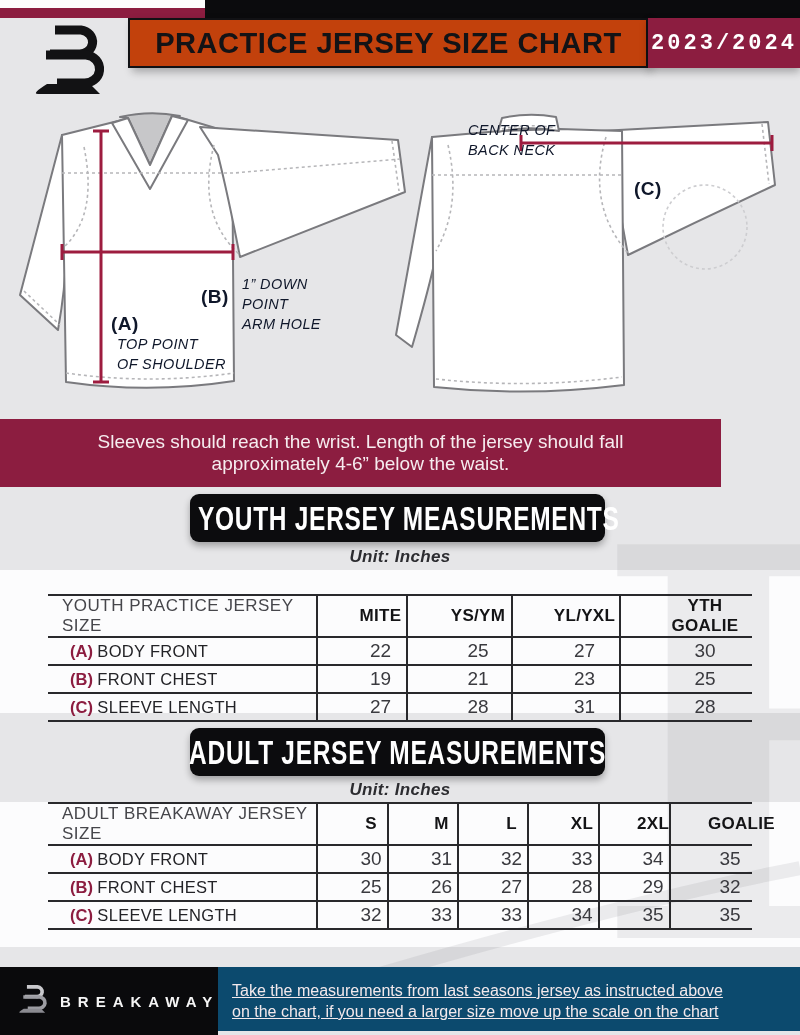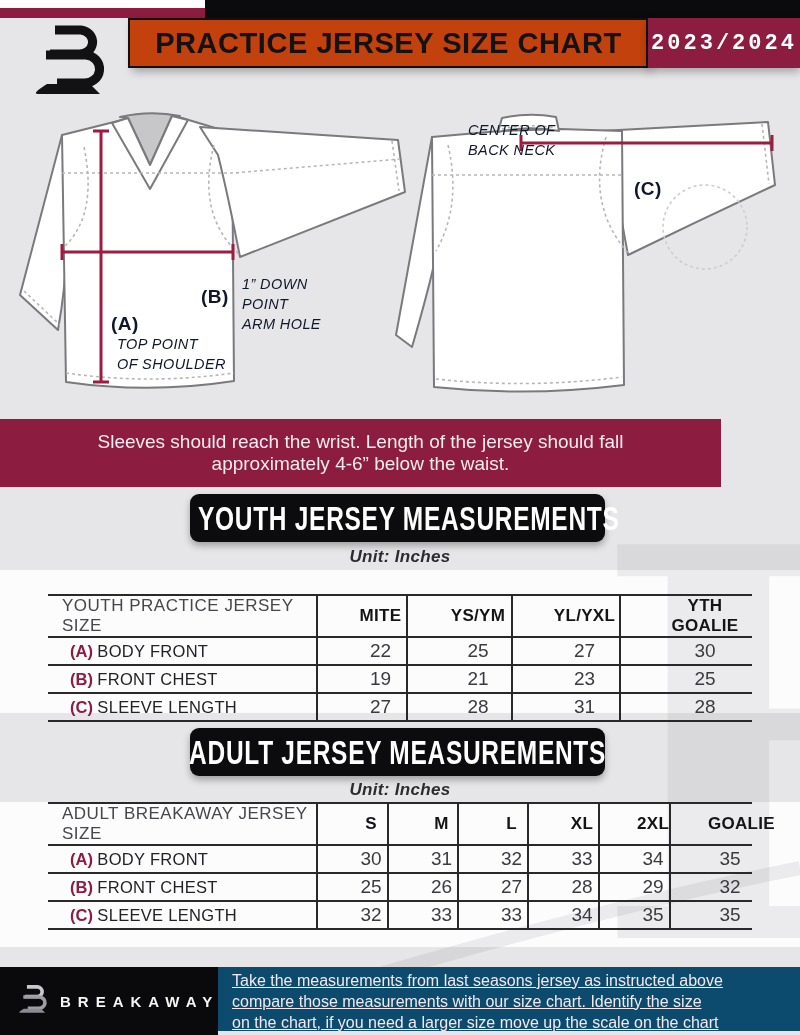--- a/index.html
+++ b/index.html
@@ -284,17 +284,16 @@
   <div class="footer-black">
     <svg class="logo-footer" viewBox="0 0 84 86">
       <path d="M27 8 h26 a13 12 0 1 1 -3 24 h-28" fill="none" stroke="#c9c9cd" stroke-width="9"></path>
       <path d="M18 33 h40 a15 14 0 1 1 -3 28 h-26" fill="none" stroke="#9d9da3" stroke-width="9"></path>
       <path d="M26 62 h36 l10 10 h-62 q-7 0 9 -10 z" fill="#8b8b91"></path>
     </svg>
     <div class="brand">BREAKAWAY</div>
   </div>
   <div class="footer-maroon">
     <div>Take the measurements from last seasons jersey as instructed above</div>
-    <div>compare those measurements  with our size chart. Identify the size</div>
     <div>on the chart, if you need a larger size move up the scale on the chart</div>
   </div>
 
 </div>
 
 </body></html>

